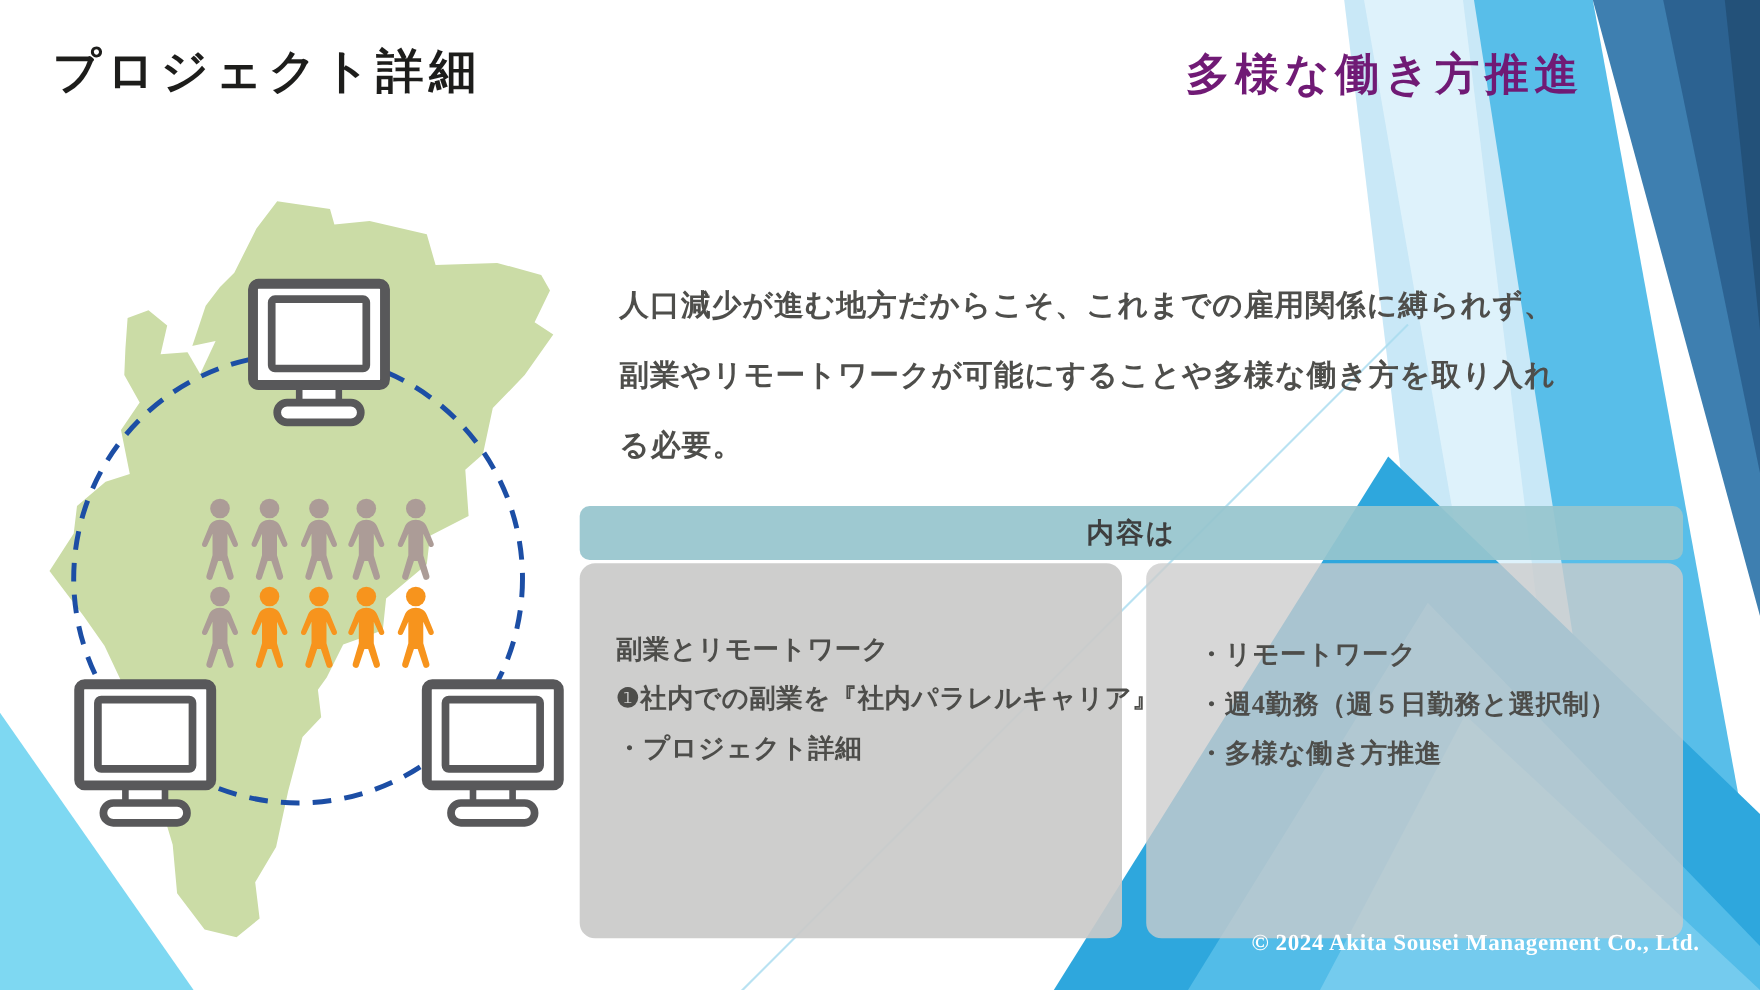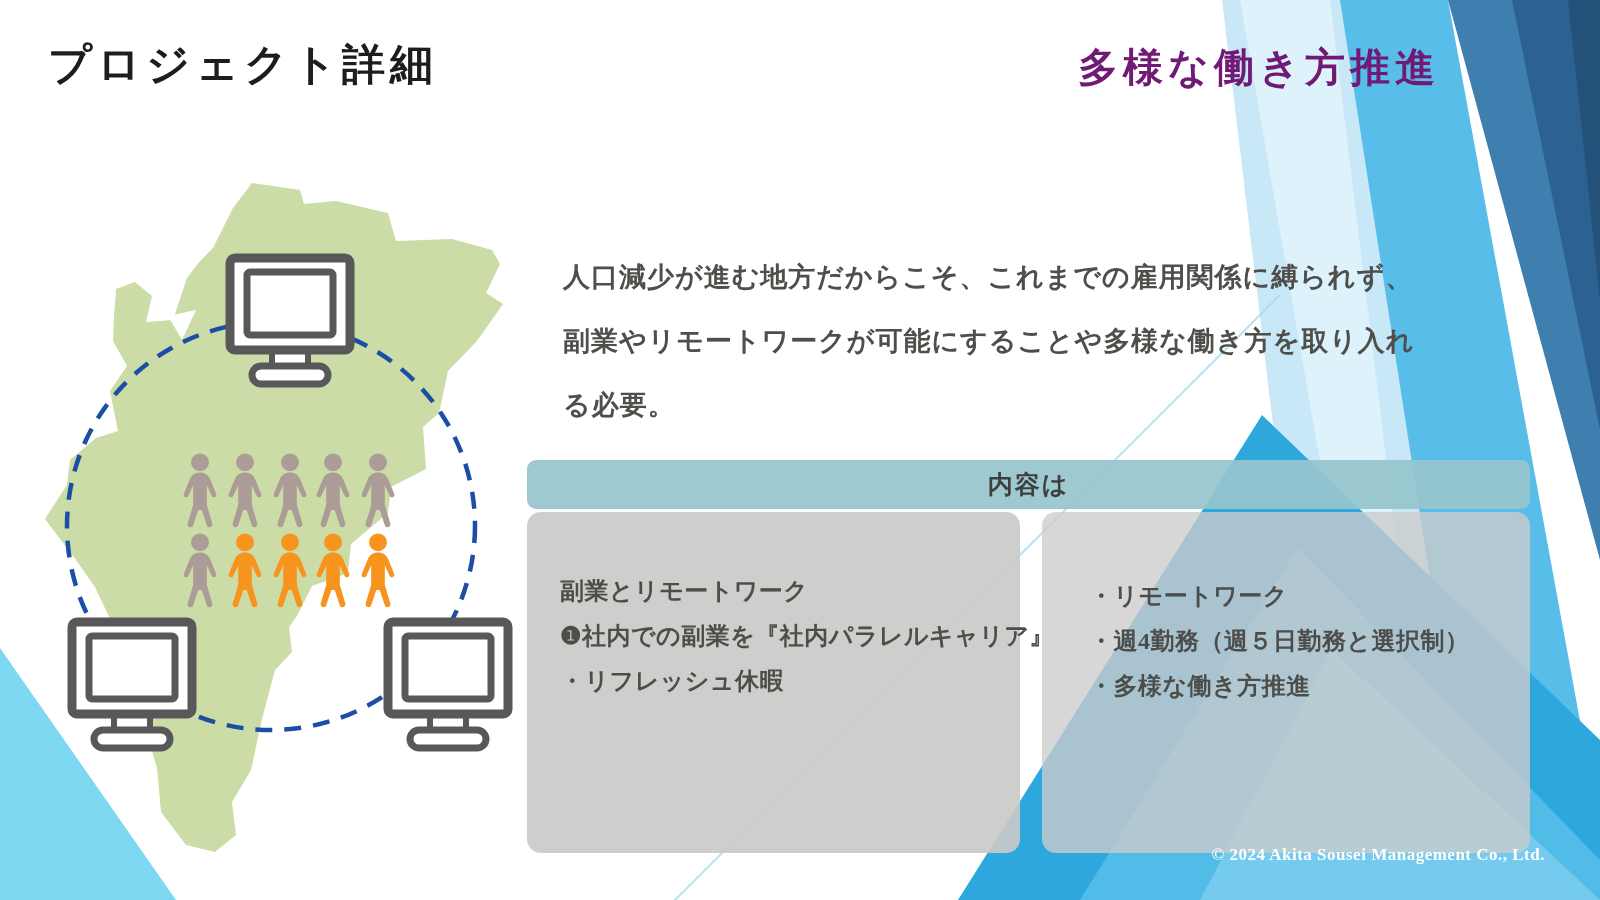--- a/index.html
+++ b/index.html
@@ -31,21 +31,21 @@
   .panel-right{left:1042px;width:488px;background:rgba(204,204,204,0.78);}
   .panel-text{
     position:absolute;z-index:3;font-size:24px;font-weight:700;color:#4d4d4a;
     line-height:45px;letter-spacing:0.5px;
   }
   .panel-text.left{left:560px;top:569px;}
   .panel-text.right{left:1089px;top:574px;}
   .panel-text div{white-space:nowrap;}
   .copyright{
     position:absolute;right:55px;top:845px;z-index:3;
-    font-size:17px;font-weight:600;color:#ffffff;letter-spacing:0.5px;
+    font-size:21px;font-weight:600;color:#ffffff;letter-spacing:0.5px;
   }
 </style>
 </head>
 <body>
 
 <div class="slide">
 
   <svg class="bg-svg" width="1600" height="900" viewBox="0 0 1600 900">
 
     <g>
@@ -129,21 +129,21 @@
   <div class="section-bar">
     <span>内容は</span>
   </div>
 
   <div class="panel panel-left"></div>
   <div class="panel panel-right"></div>
 
   <div class="panel-text left">
     <div>副業とリモートワーク</div>
     <div>❶社内での副業を『社内パラレルキャリア』</div>
-    <div>・リフレッシュ休暇</div>
+    <div>・プロジェクト詳細</div>
   </div>
 
   <div class="panel-text right">
     <div>・リモートワーク</div>
     <div>・週4勤務（週５日勤務と選択制）</div>
     <div>・多様な働き方推進</div>
   </div>
 
   <div class="copyright">© 2024 Akita Sousei Management Co., Ltd.</div>
 </div>

